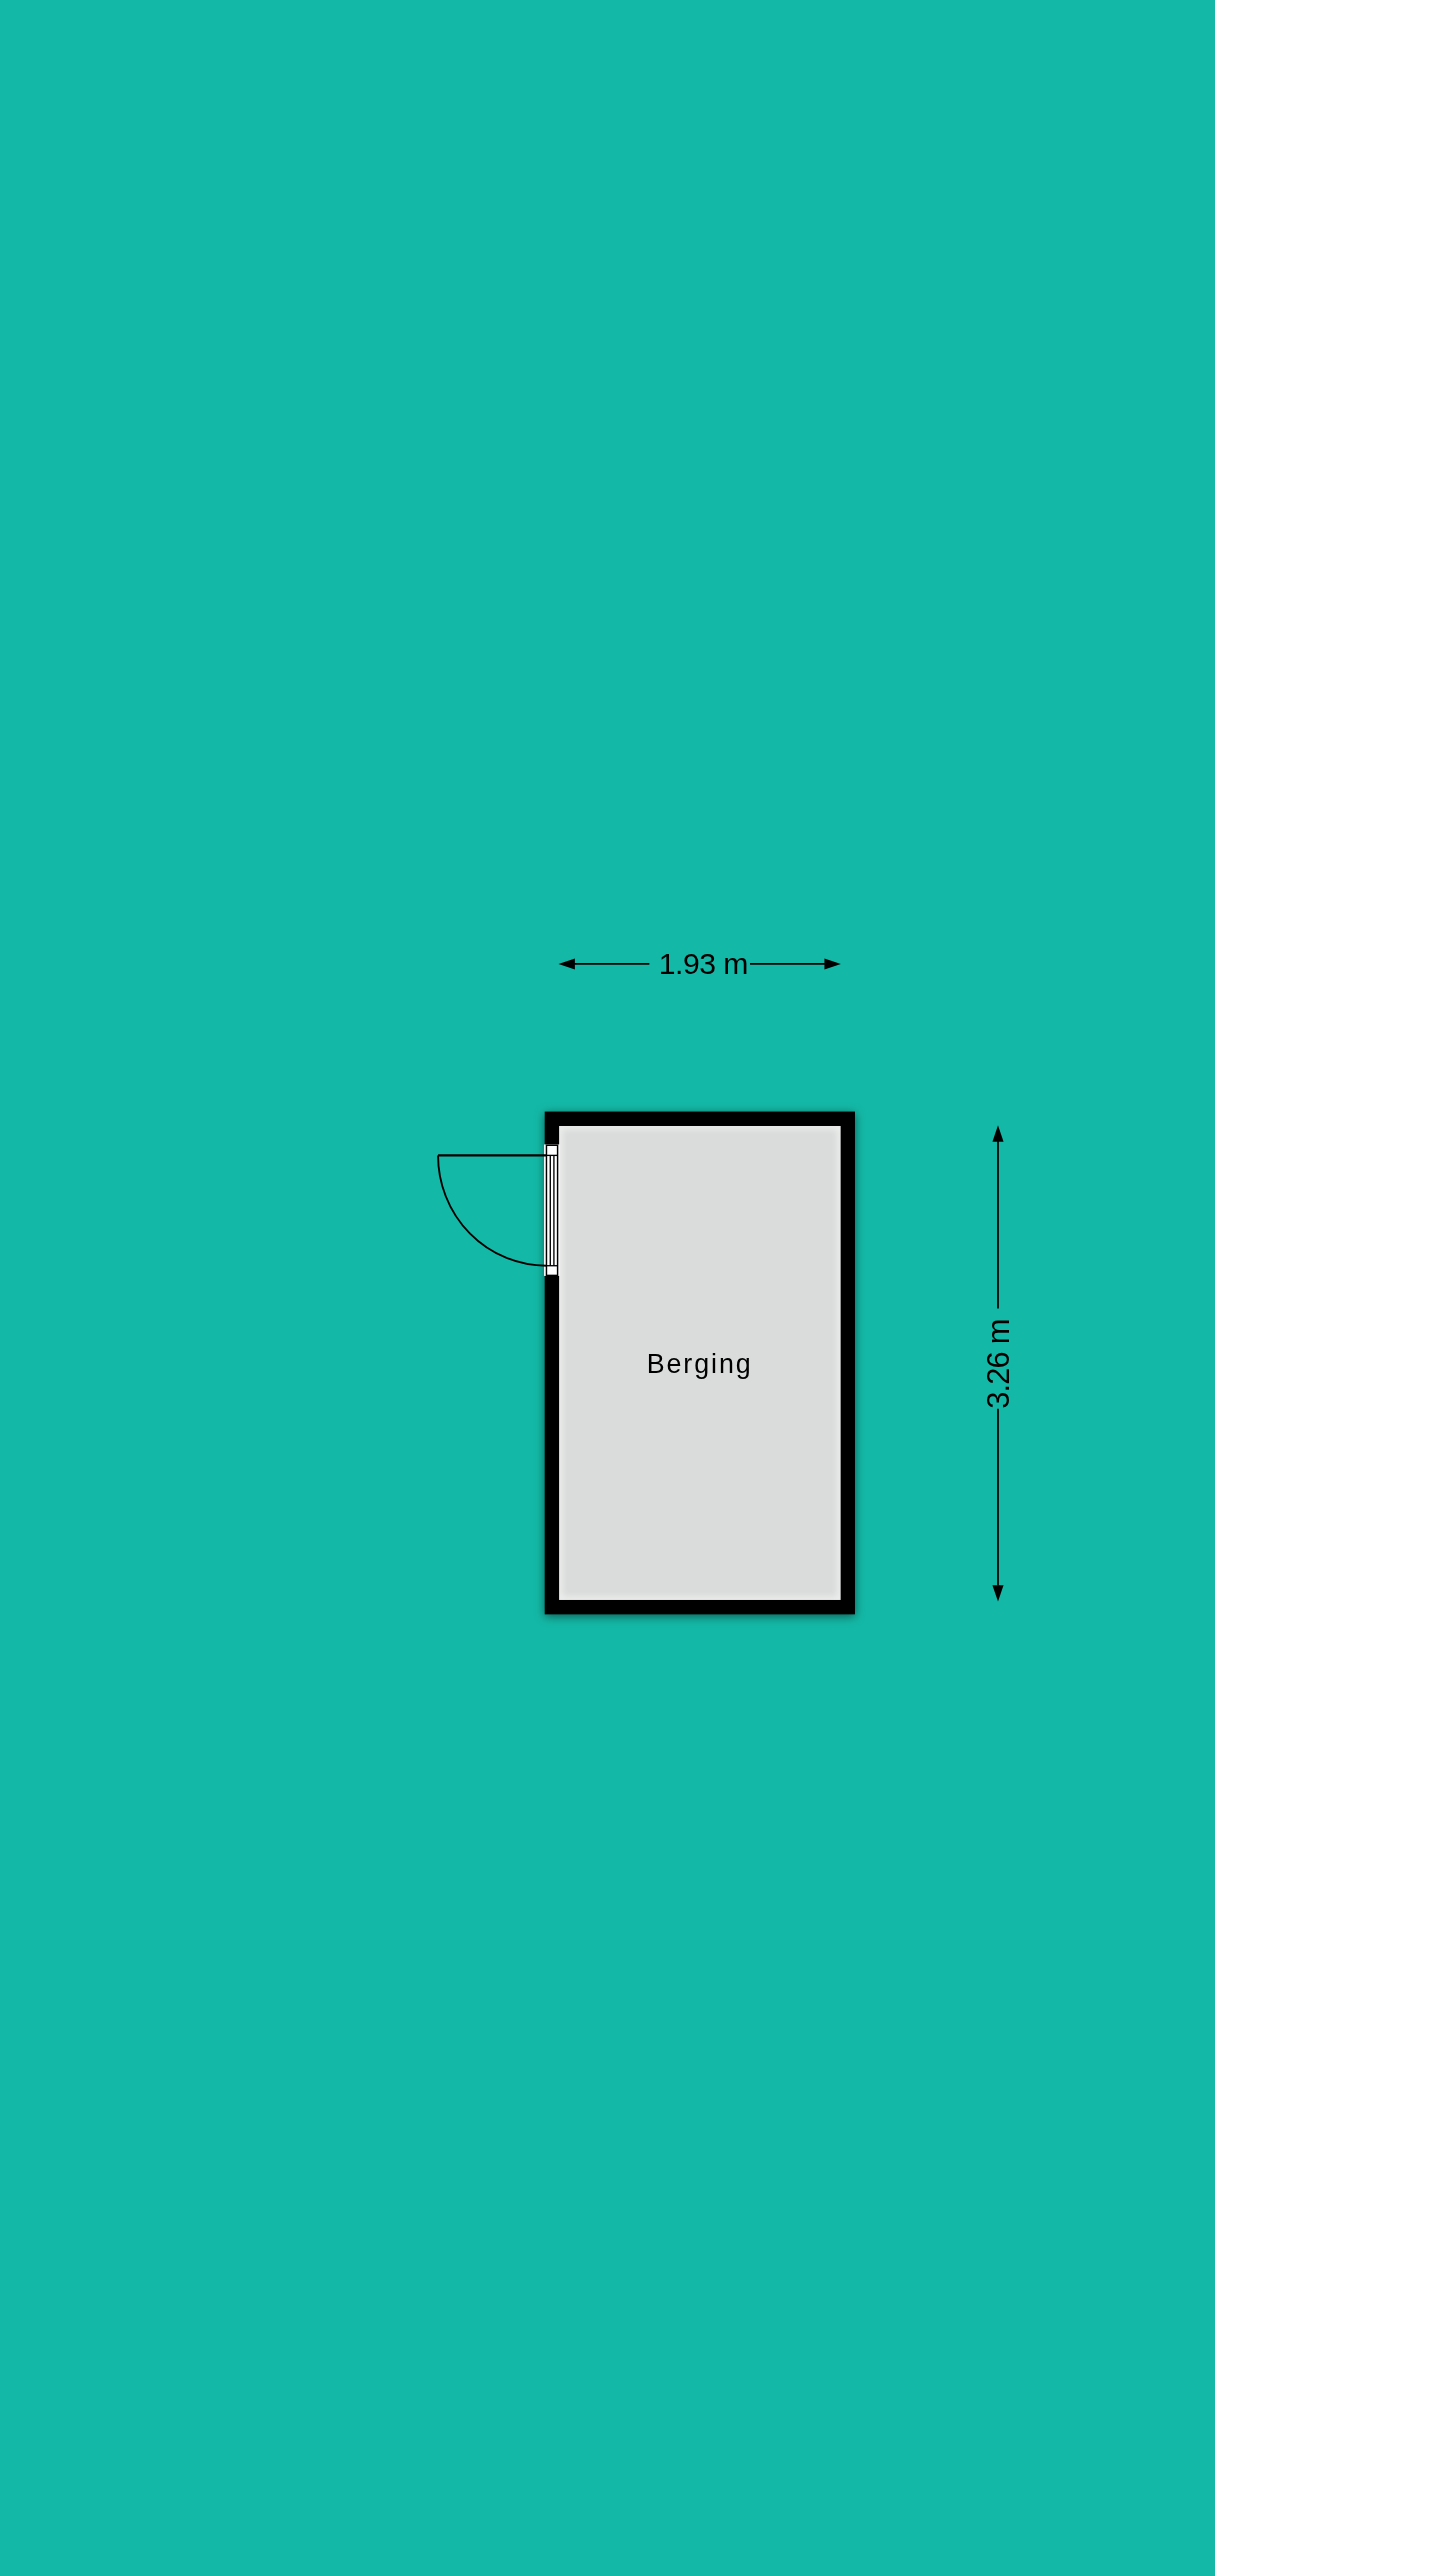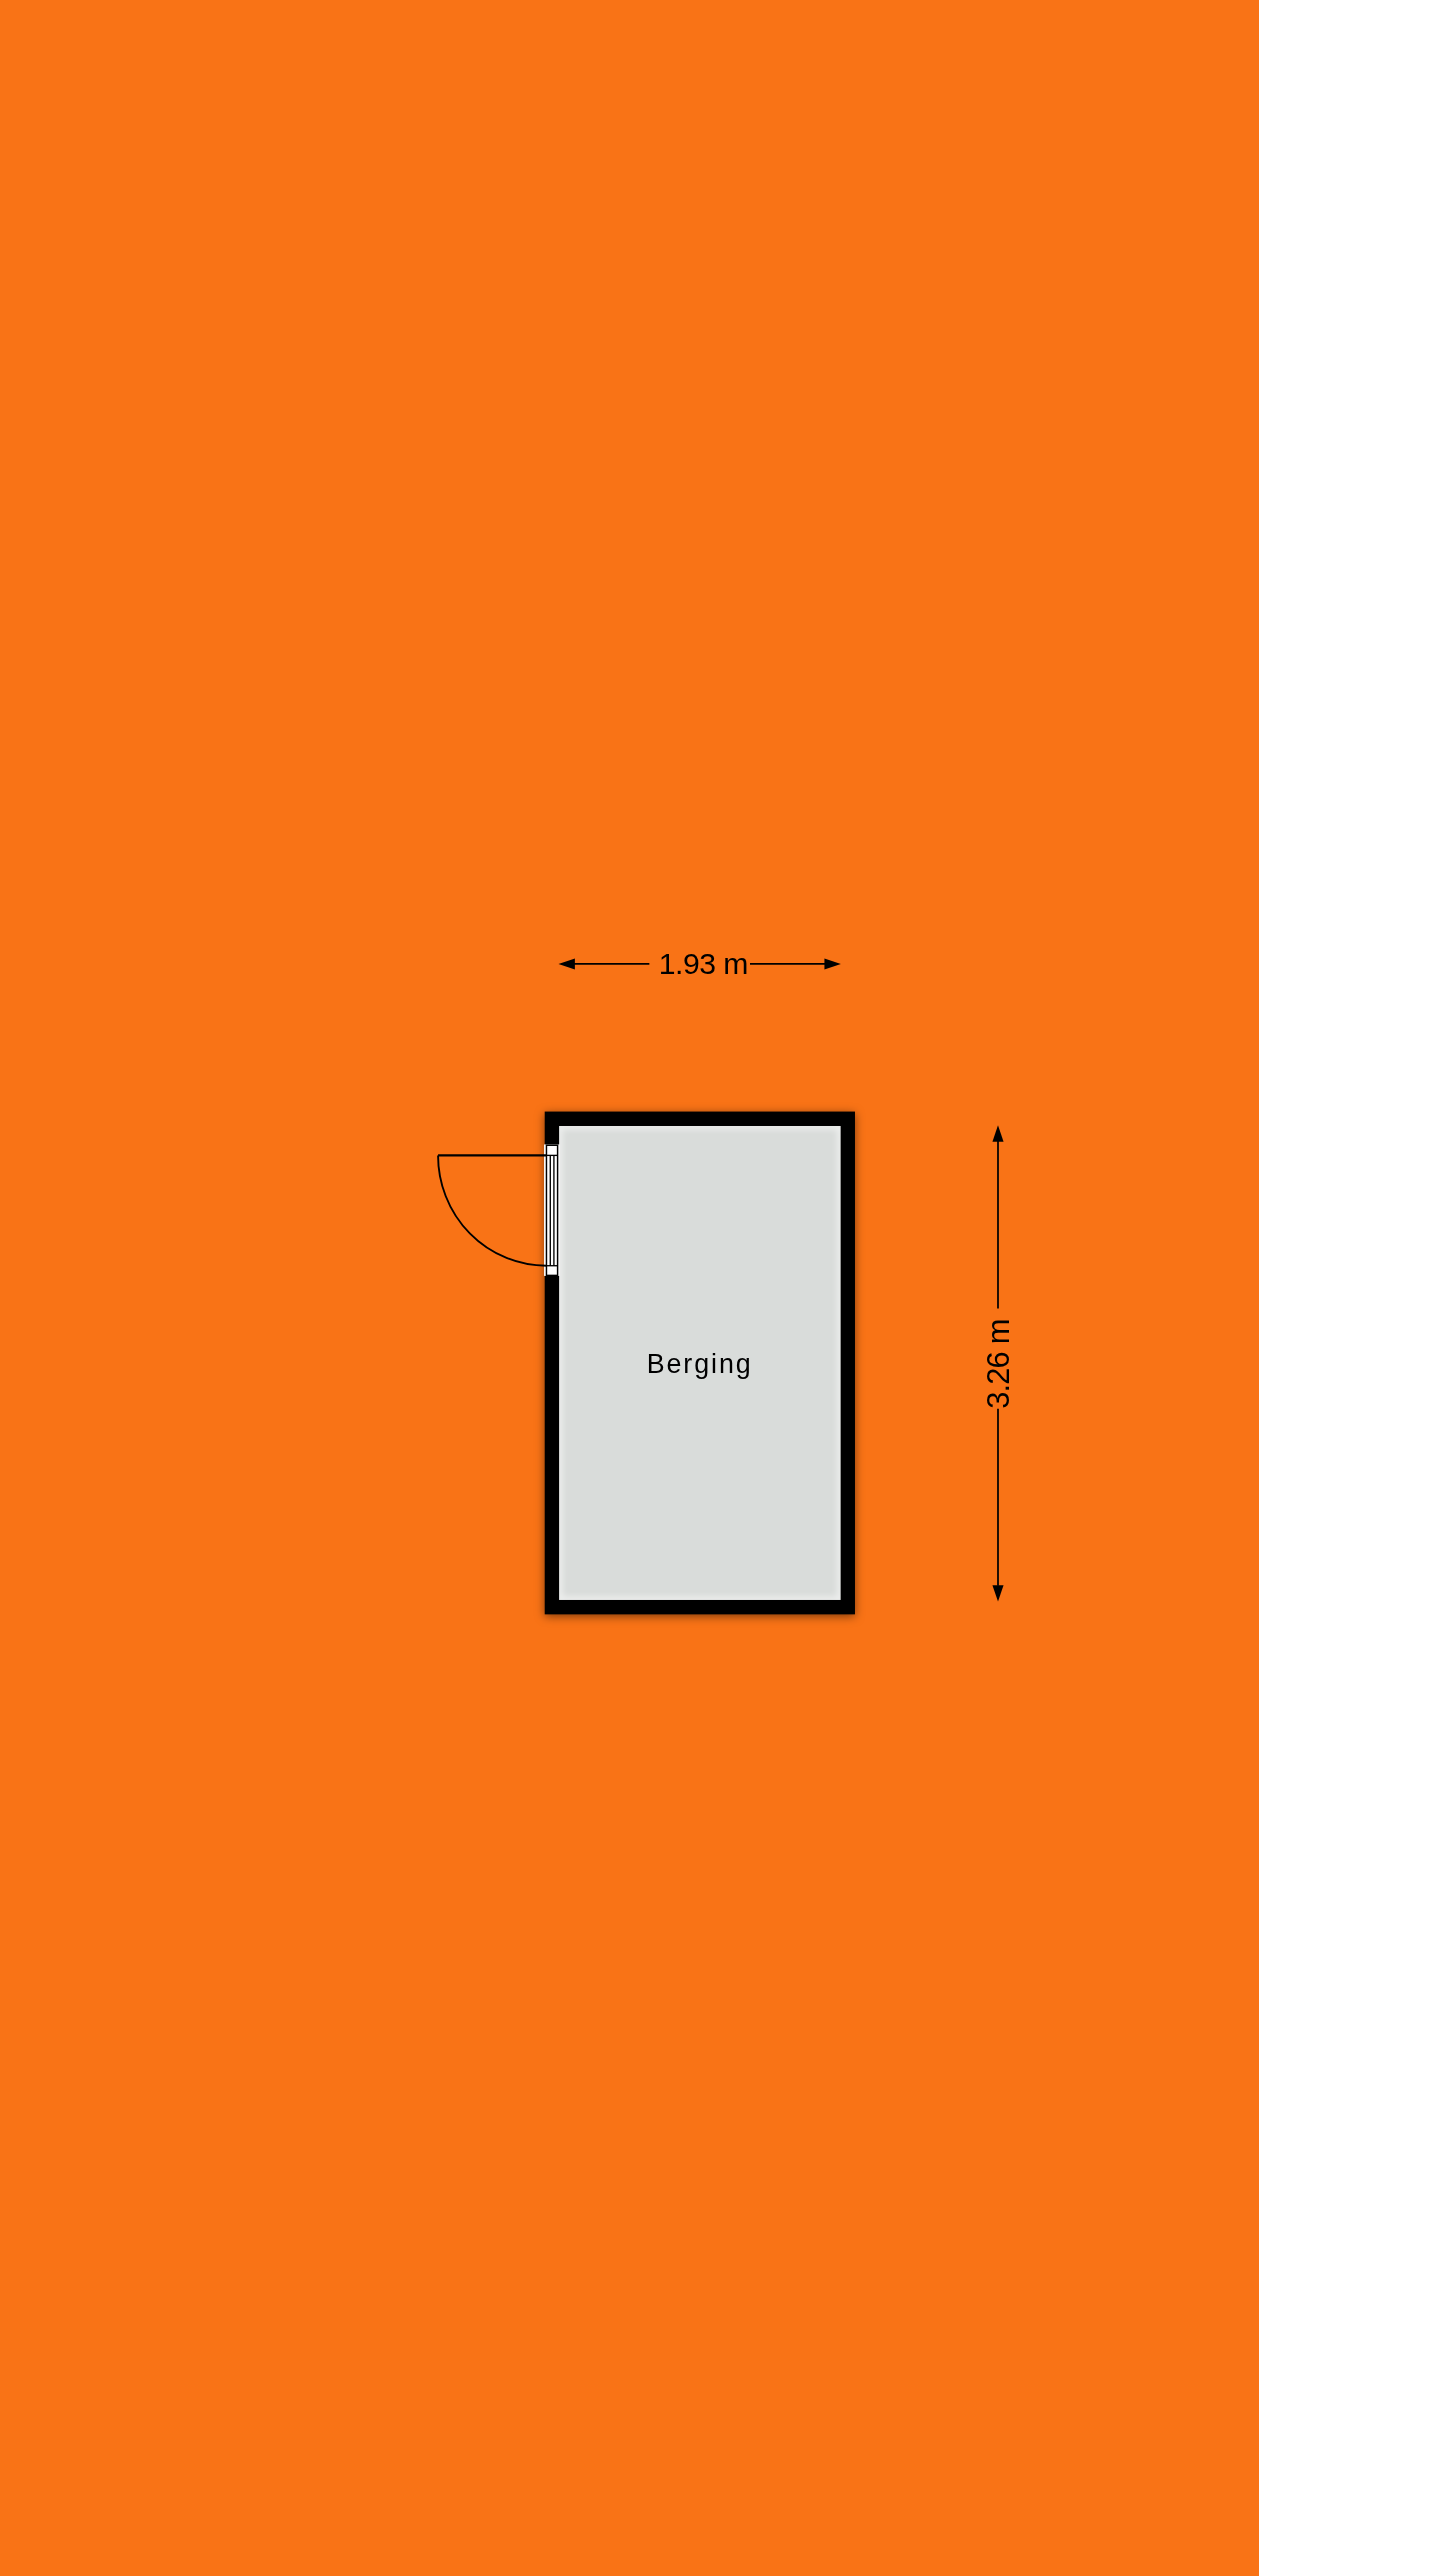--- a/index.html
+++ b/index.html
@@ -1,16 +1,16 @@
 <!DOCTYPE html>
 <html style="font-size:10.7px"><head>
 <meta charset="utf-8">
 <style>
   html,body{margin:0;padding:0;background:#ffffff;}
-  .page{position:relative;width:1215px;height:2576px;background:#f97316;overflow:hidden;padding-left:44px;}
+  .page{position:relative;width:1215px;height:2576px;background:#14b8a6;overflow:hidden;}
   svg{position:absolute;left:0;top:0;filter:blur(0.7px);}
   text{font-family:"Liberation Sans", sans-serif;fill:#000000;}
 </style>
 </head>
 <body>
 <div class="page">
 <svg width="1449" height="2576" viewBox="0 0 2160 3840">
   <defs>
     <filter id="wallshadow" x="-5%" y="-5%" width="110%" height="110%">
       <feDropShadow dx="0" dy="3" stdDeviation="7" flood-color="#000000" flood-opacity="0.5"></feDropShadow>

